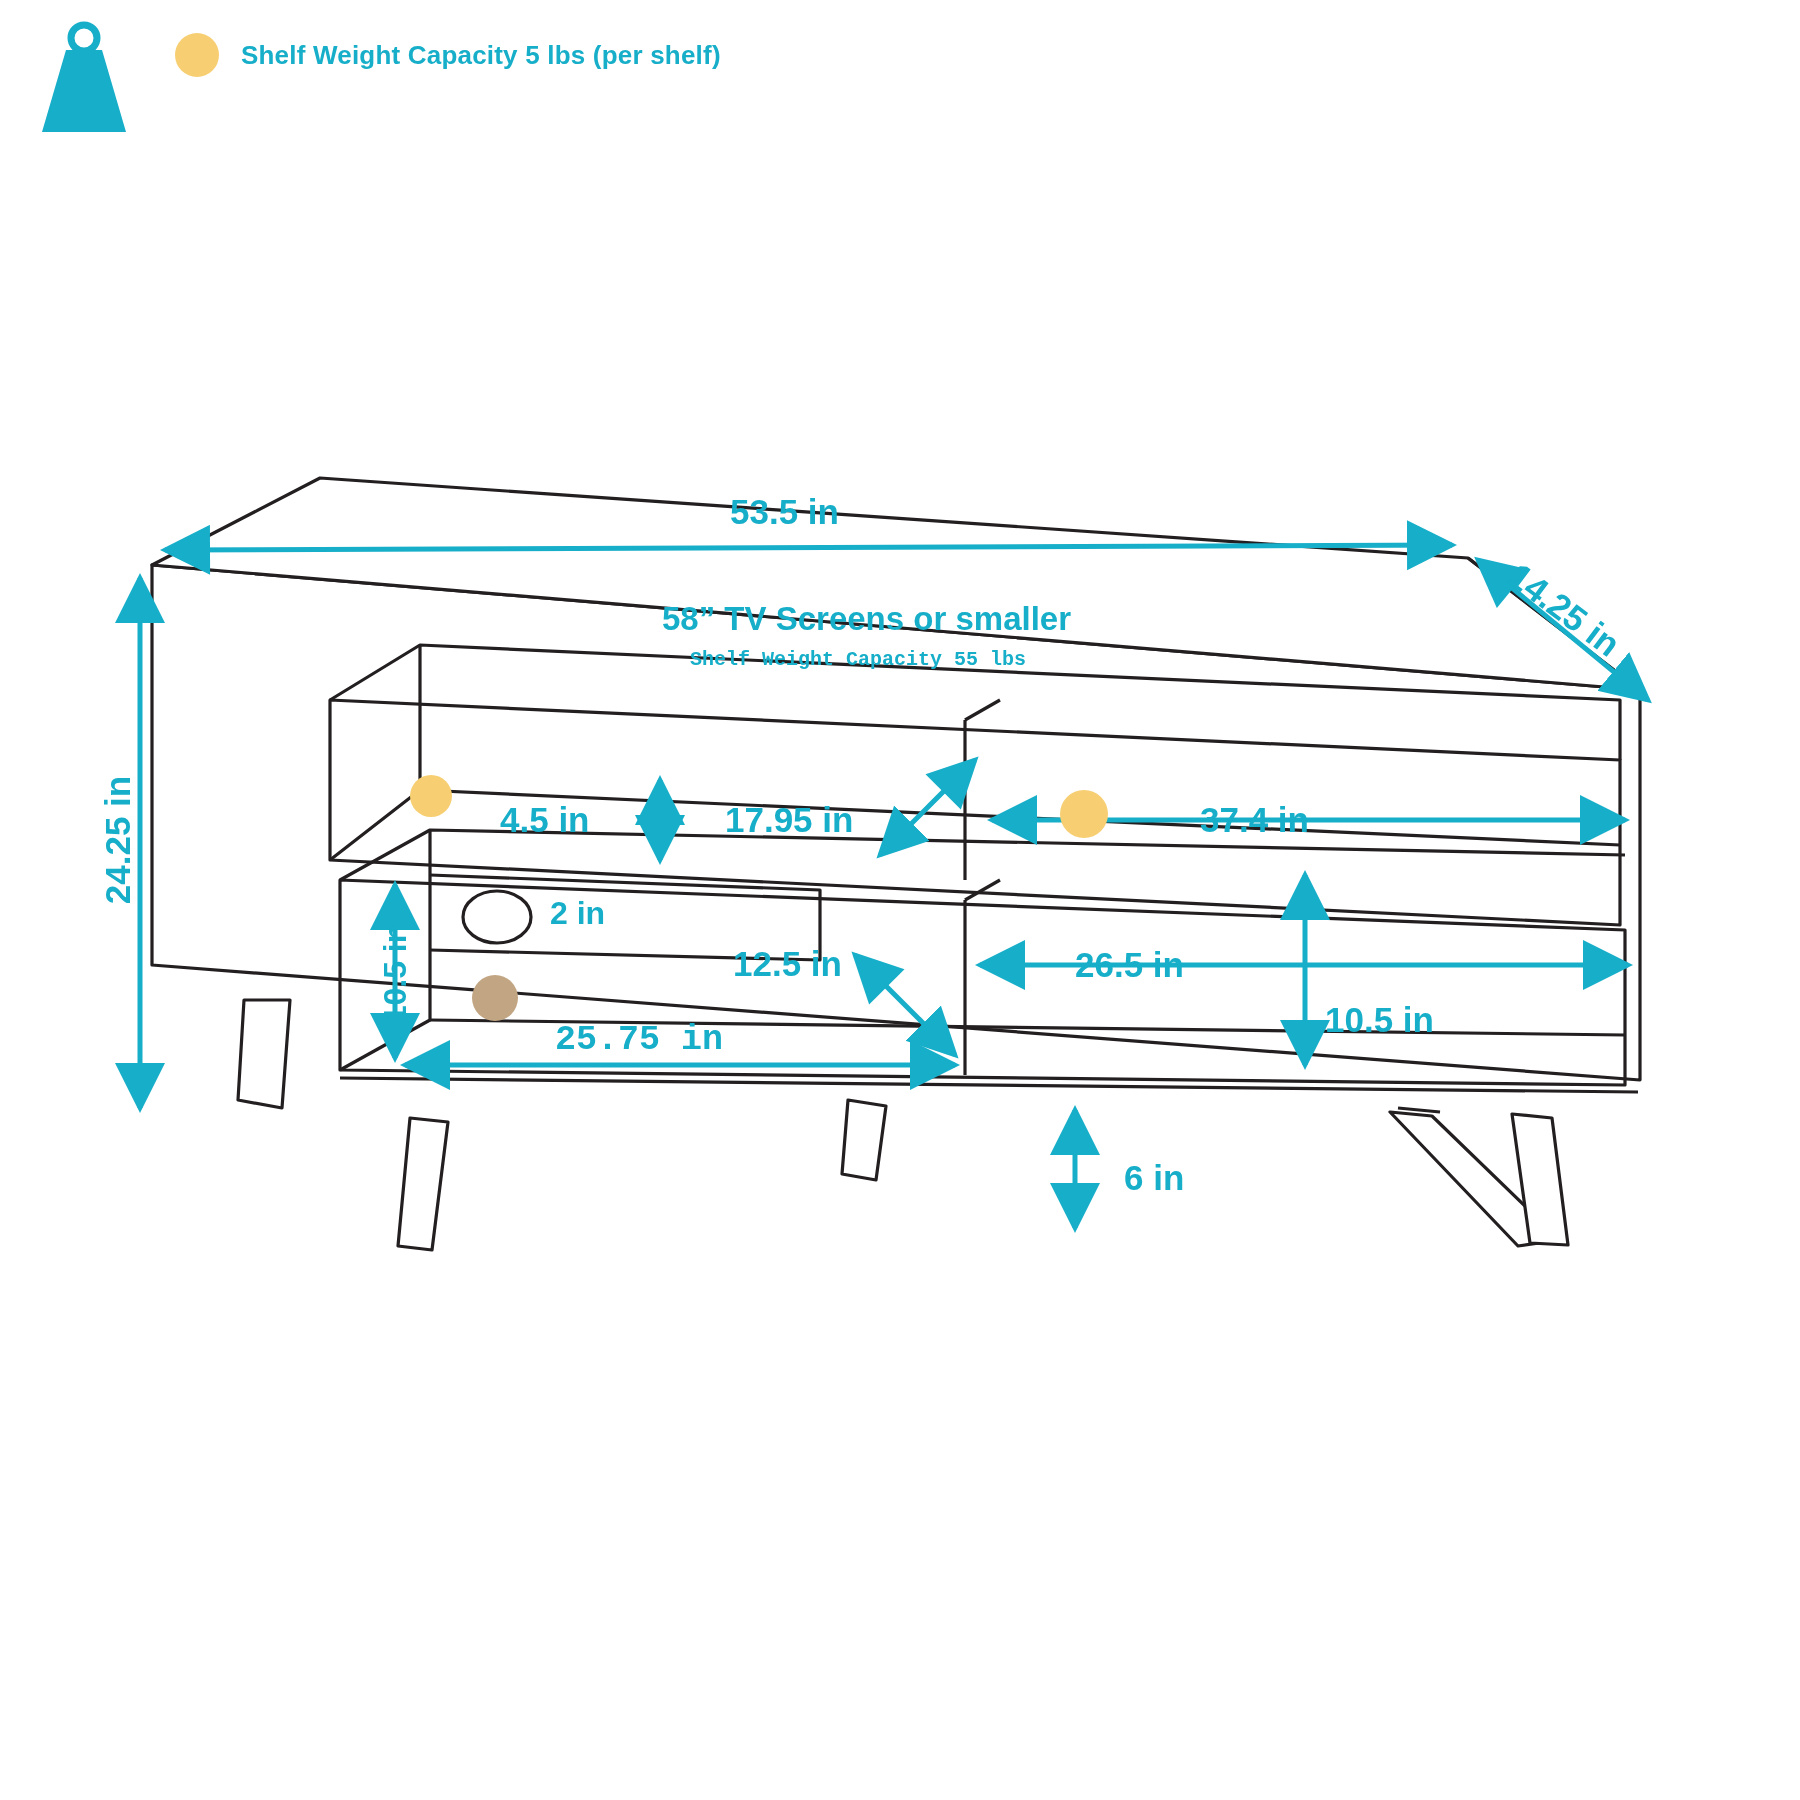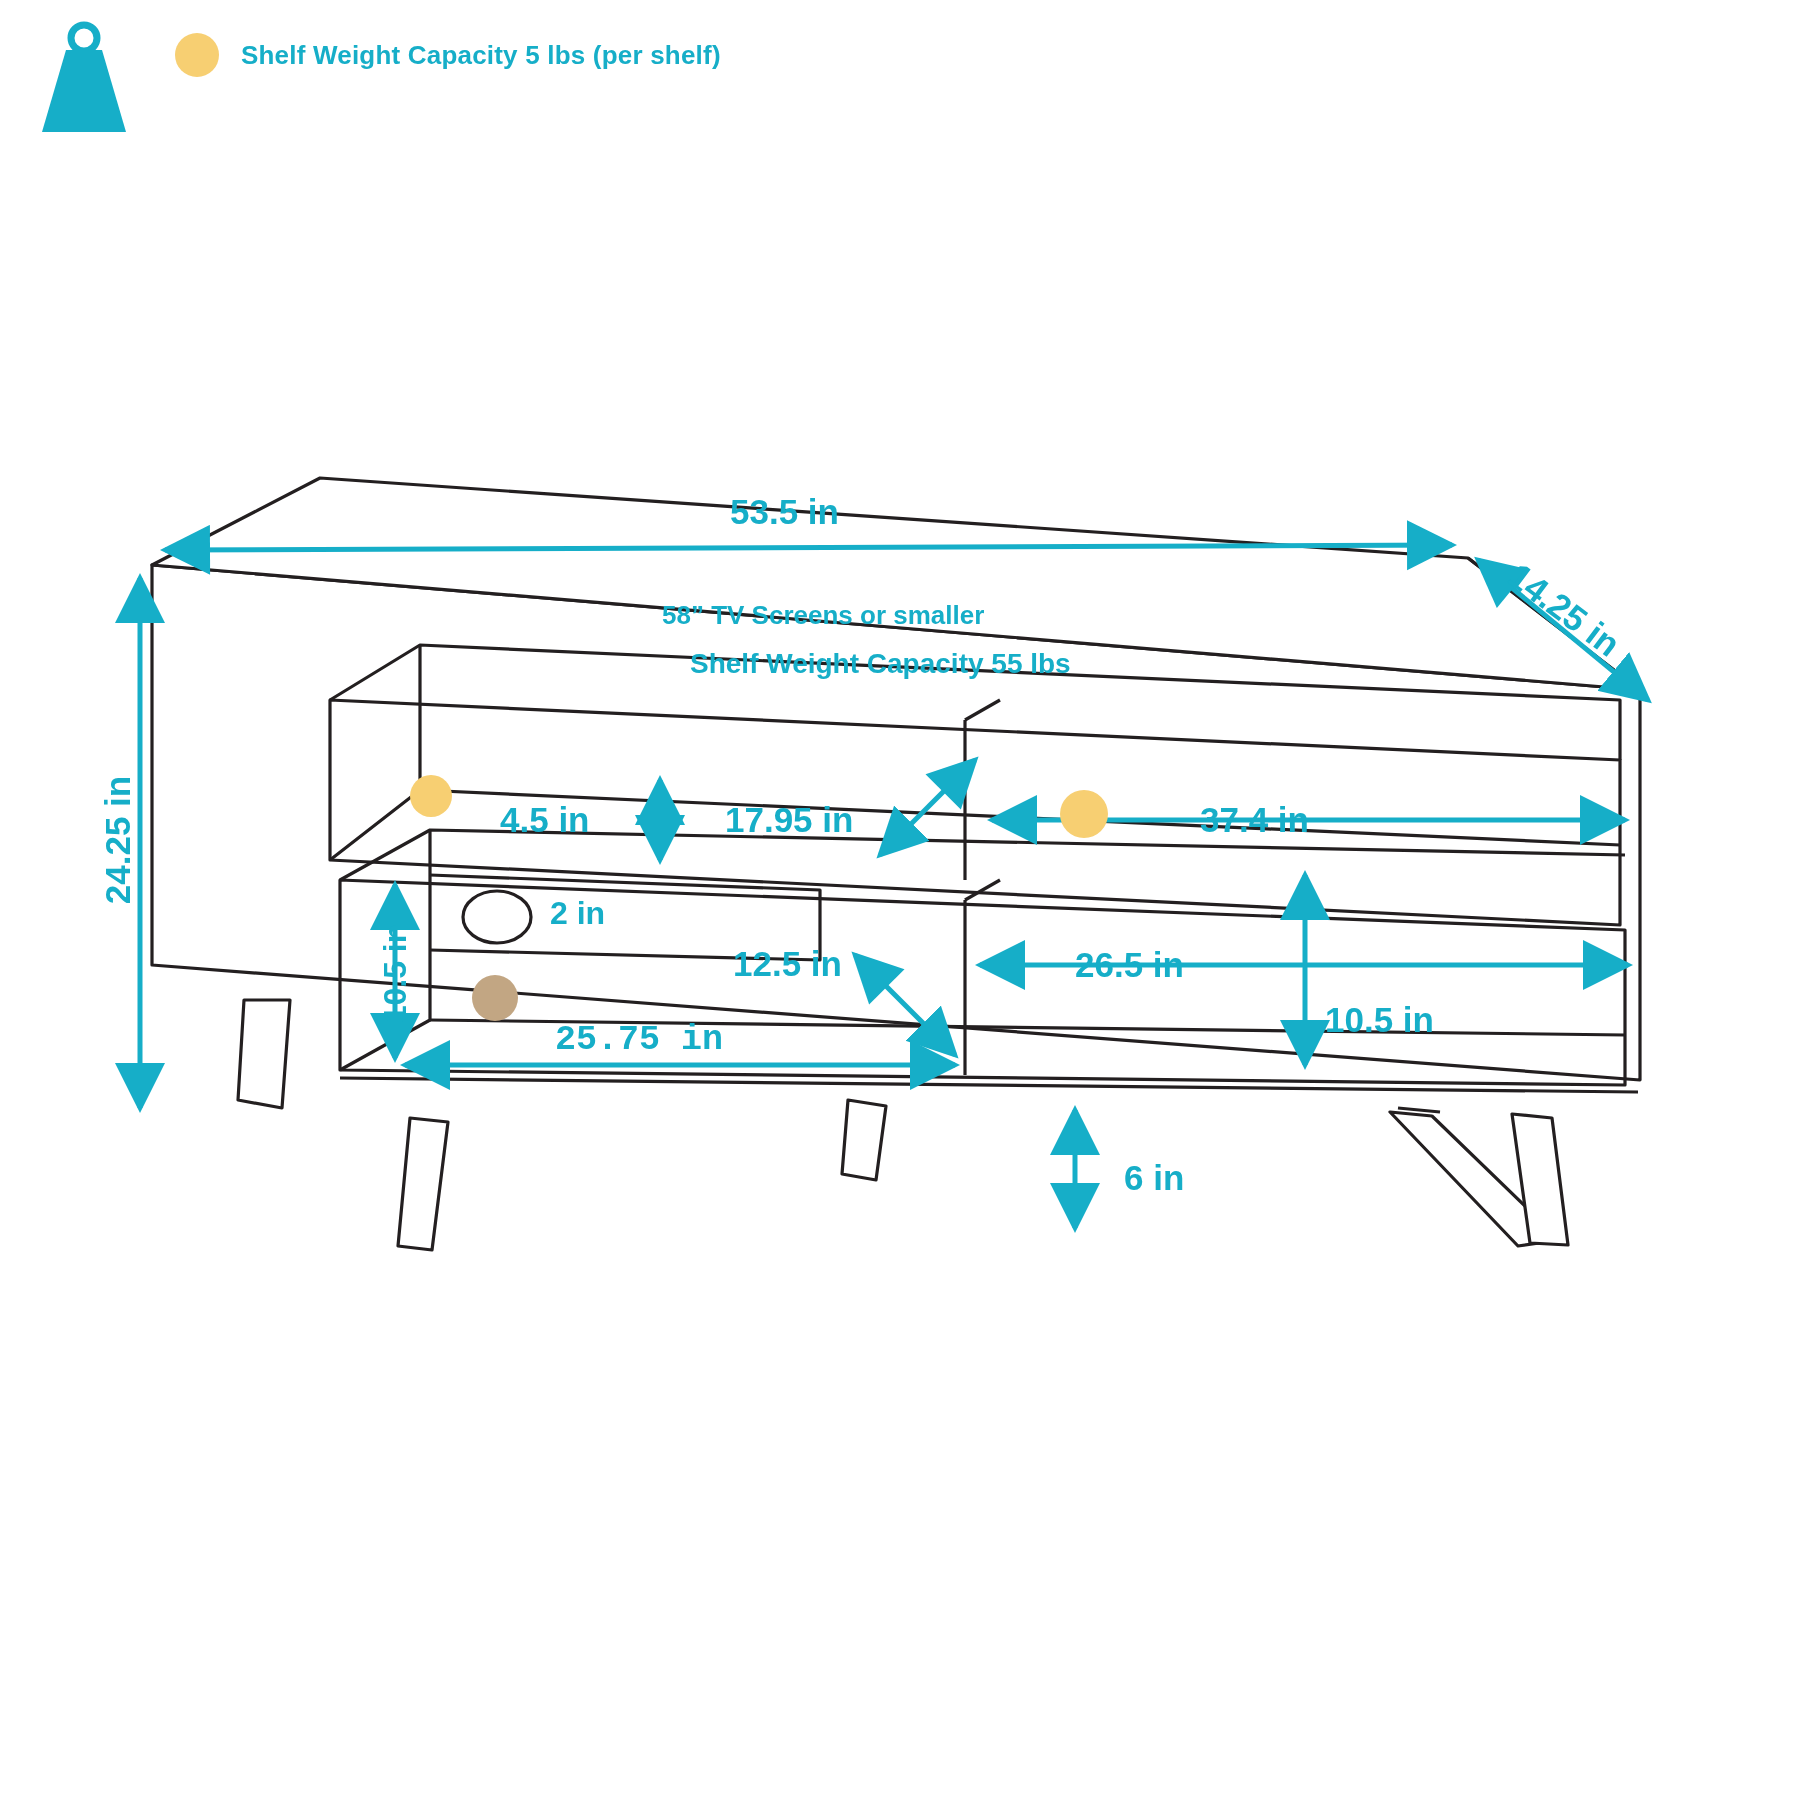--- a/index.html
+++ b/index.html
@@ -60,24 +60,25 @@
   }
   svg { display: block; }
   .dim-text {
     position: absolute;
     color: #16aec8;
     font-weight: bold;
     white-space: nowrap;
     font-family: "Liberation Sans", sans-serif;
   }
   .hdr-1 {
-    font-size: 26px;
+    font-size: 33px;
   }
   .hdr-2 {
-    font-size: 28px;
+    font-size: 20px;
+    font-family: Liberation Mono, monospace;
   }
   .d-big { font-size: 35px; }
   .d-mid { font-size: 32px; }
   .rot-left {
     transform-origin: 50% 50%;
     transform: rotate(-90deg);
   }
   .rot-depth {
     transform-origin: 50% 50%;
     transform: rotate(37deg);

